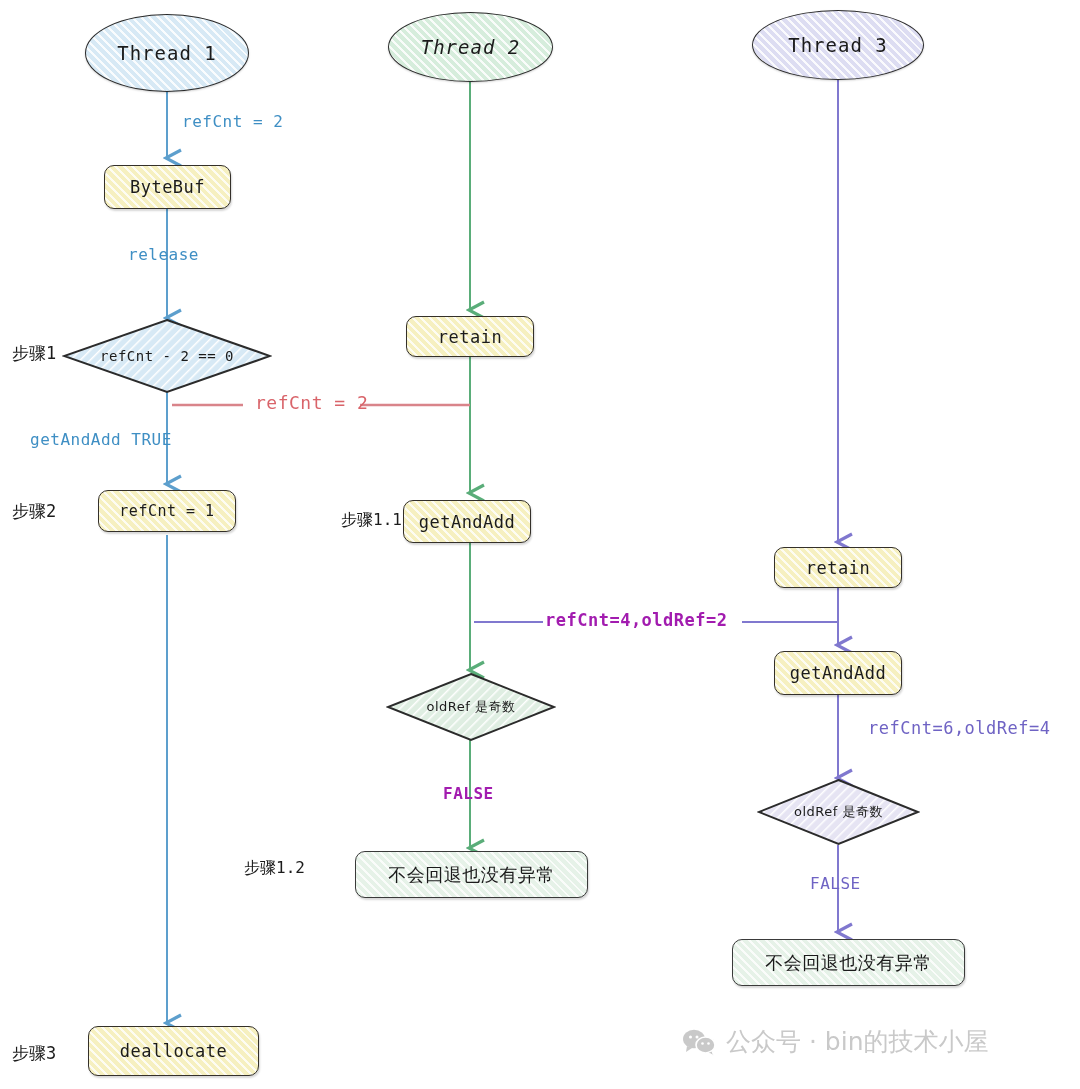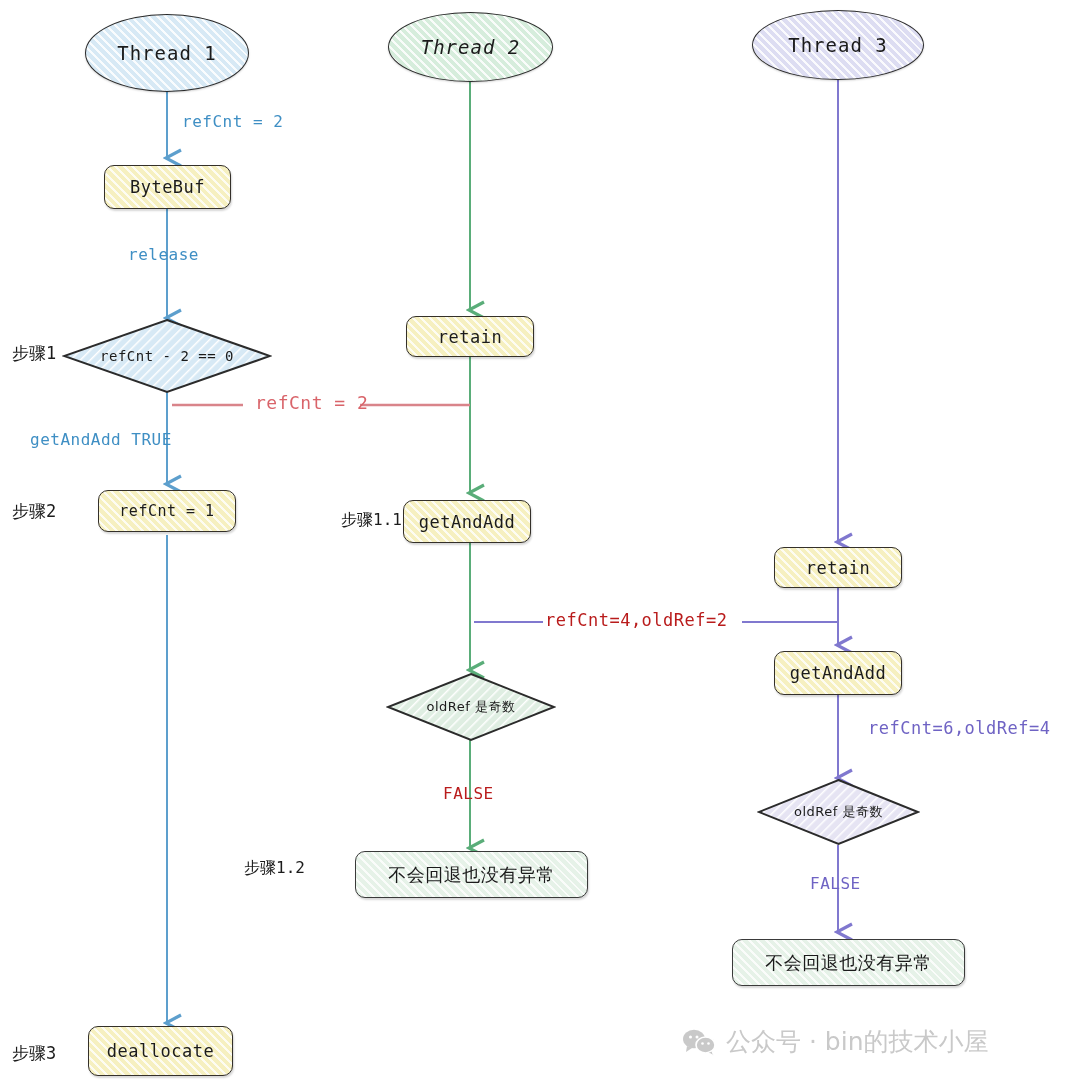--- a/index.html
+++ b/index.html
@@ -44,21 +44,21 @@
   .diamond-wrap{position:absolute;}
   .diamond-wrap .dshape{position:absolute;left:0;top:0;width:100%;height:100%;}
   .diamond-wrap .dlabel{
     position:absolute;left:0;top:0;width:100%;height:100%;
     display:flex;align-items:center;justify-content:center;
     font-size:14px;color:#1b1b1b;letter-spacing:.5px;
   }
 
   .edge-label{position:absolute;white-space:nowrap;font-size:16px;letter-spacing:.5px;}
   .lb-blue{color:#3f8fc4;}
-  .lb-green{color:#b91c1c;}
+  .lb-green{color:#a21caf;font-weight:bold;}
   .lb-purple{color:#6f63c4;}
   .lb-red{color:#d9646a;}
 
   .step-label{
     position:absolute;white-space:nowrap;color:#1b1b1b;font-size:17px;
     font-family:"DejaVu Sans Mono","Liberation Mono",monospace;
   }
 
   .watermark{
     position:absolute;display:flex;align-items:center;gap:10px;
@@ -144,21 +144,21 @@
   <div class="edge-label lb-blue" style="left:30px;top:430px;">getAndAdd  TRUE</div>
 
   <div class="step-label" style="left:12px;top:500px;">步骤2</div>
 
   <div class="node rbox rbox-yellow" style="left:98px;top:490px;width:138px;height:42px;">
     <span style="font-size:15px;">refCnt = 1</span>
   </div>
 
   <div class="step-label" style="left:12px;top:1042px;">步骤3</div>
 
-  <div class="node rbox rbox-yellow" style="left:88px;top:1026px;width:145px;height:50px;">
+  <div class="node rbox rbox-yellow" style="left:88px;top:1026px;width:171px;height:50px;">
     <span>deallocate</span>
   </div>
 
   <div class="node ellipse ell-green" style="left:388px;top:12px;width:165px;height:70px;font-style:italic;">
     <span>Thread 2</span>
   </div>
 
   <div class="node rbox rbox-yellow" style="left:406px;top:316px;width:128px;height:41px;">
     <span>retain</span>
   </div>

